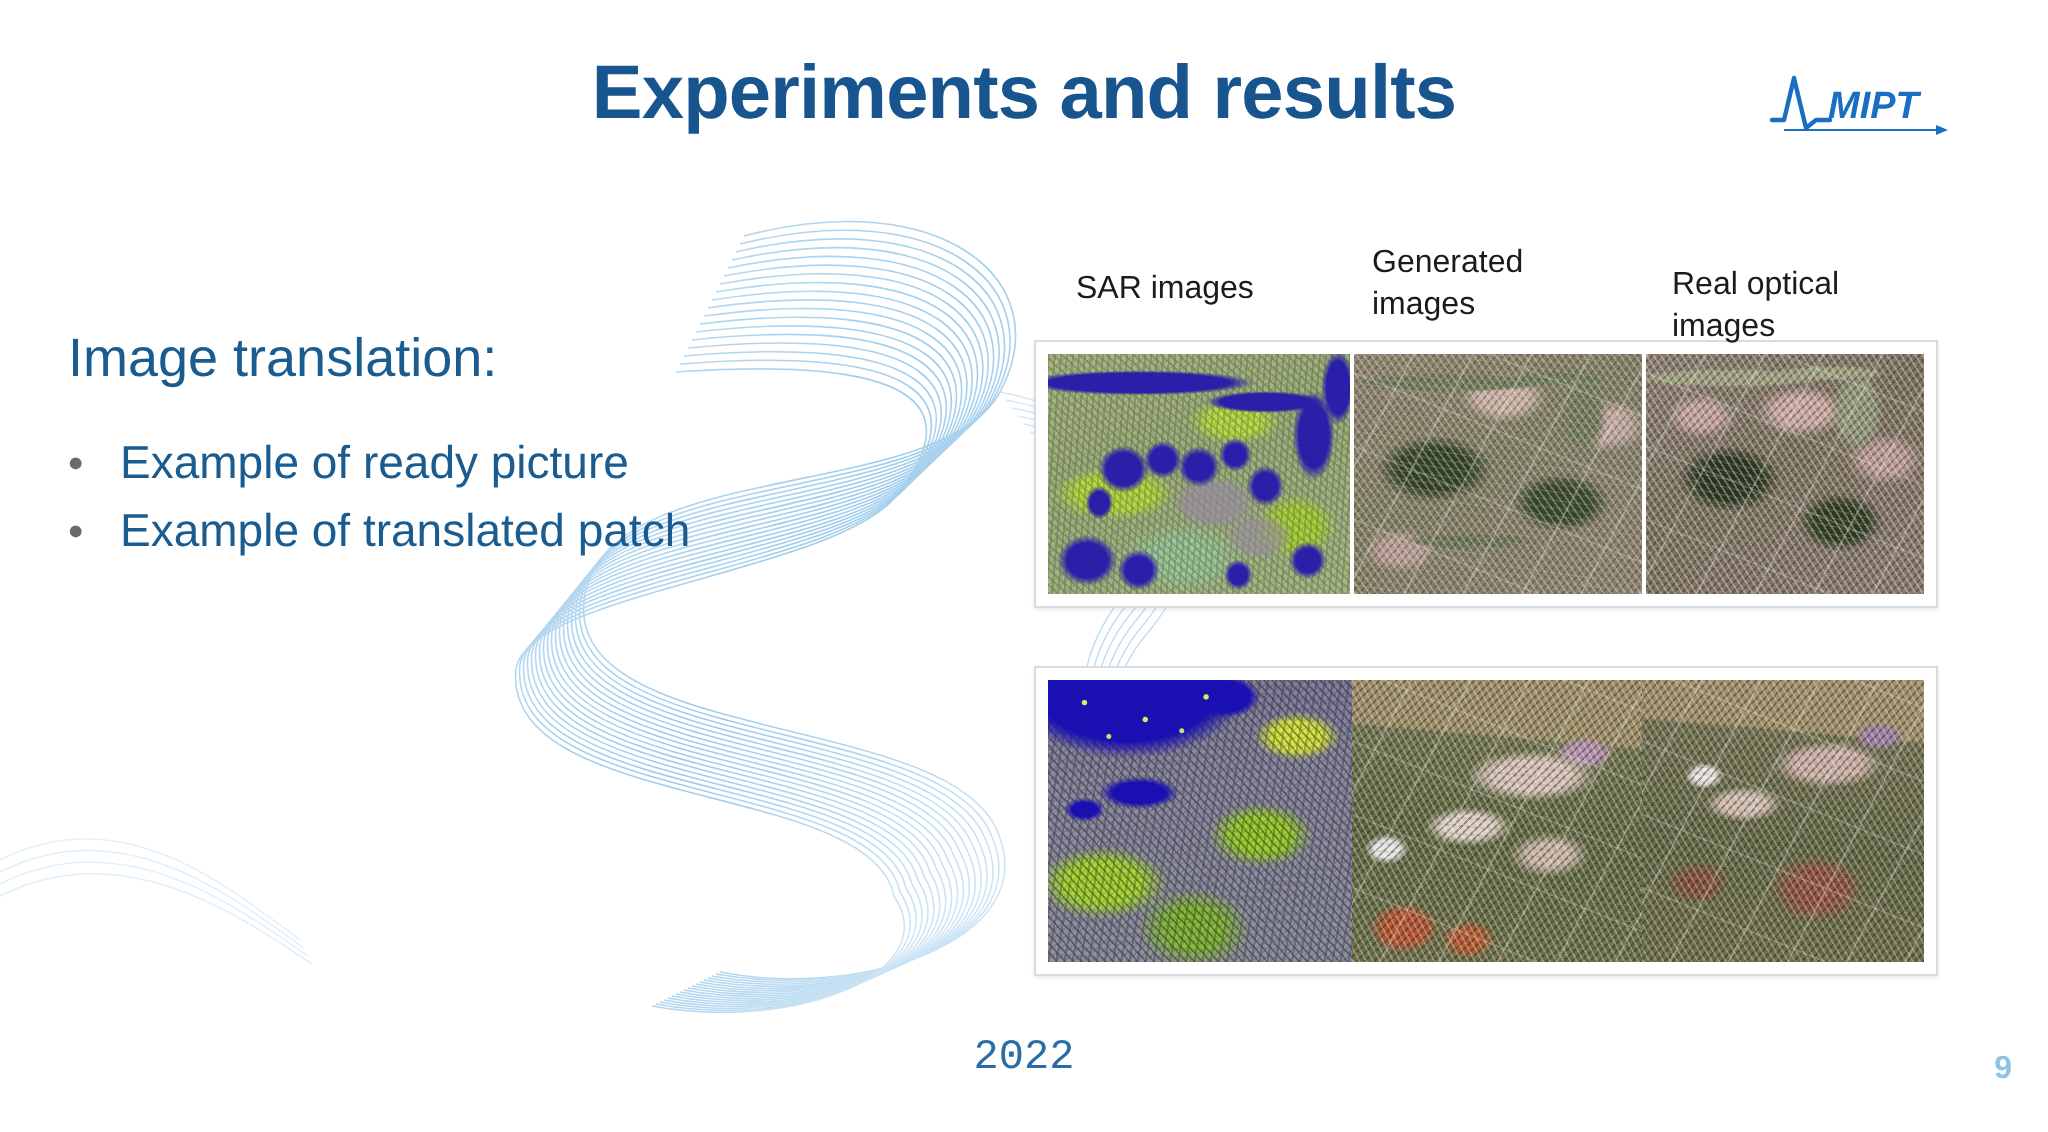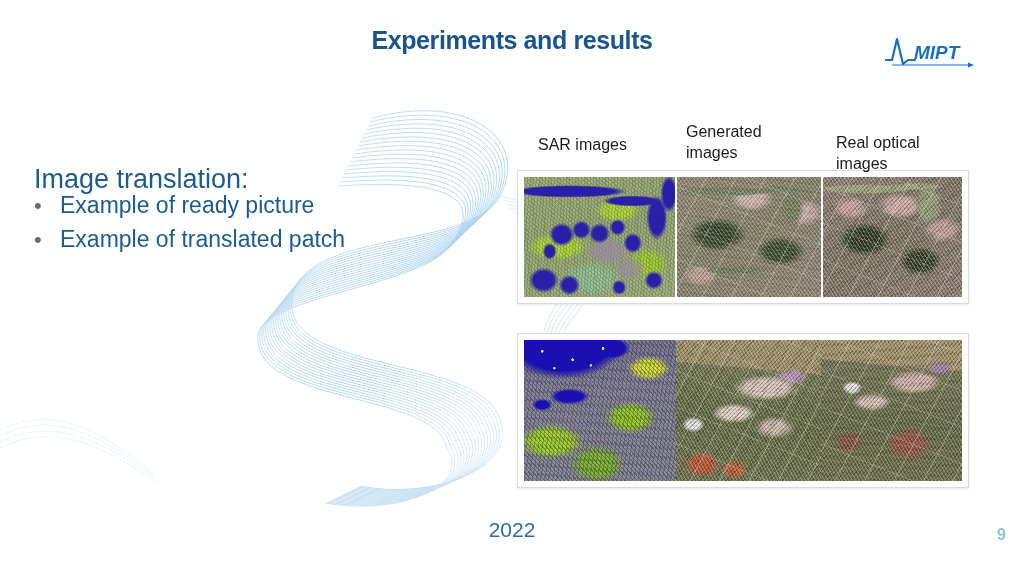--- a/index.html
+++ b/index.html
@@ -24,21 +24,21 @@
     pointer-events:none;
     z-index:0;
   }
 
   
   #title {
     position:absolute;
     left:0; top:26px;
     width:1024px;
     text-align:center;
-    font-size:25px;
+    font-size:38px;
     font-weight:bold;
     letter-spacing:-0.4px;
     color:#18548d;
     z-index:5;
   }
 
   
   #logo {
     position:absolute;
     left:884px; top:34px;
@@ -50,21 +50,21 @@
   #body-text {
     position:absolute;
     left:34px; top:166px;
     width:470px;
     z-index:5;
   }
   #lead {
     font-size:27px;
     color:#1a5c90;
     line-height:1.0;
-    margin-bottom:0;
+    margin-bottom:26px;
     white-space:nowrap;
   }
   .bullet-row {
     display:flex;
     align-items:baseline;
     margin-bottom:10px;
   }
   .bullet-dot {
     flex:0 0 auto;
     width:26px;
@@ -293,21 +293,21 @@
       repeating-linear-gradient(118deg, rgba(235,230,225,.30) 0 1px, transparent 1px 26px),
       repeating-linear-gradient(22deg, rgba(235,230,225,.22) 0 1px, transparent 1px 34px);
   }
 
   
   #year {
     position:absolute;
     left:0; top:518px;
     width:1024px;
     text-align:center;
-    font-family:Liberation Sans, sans-serif;
+    font-family:Liberation Mono, monospace;
     font-size:21px;
     color:#2a6ca8;
     z-index:5;
   }
   #page-num {
     position:absolute;
     right:18px; top:526px;
     font-size:16px;
     font-weight:bold;
     color:#8fc2e4;

